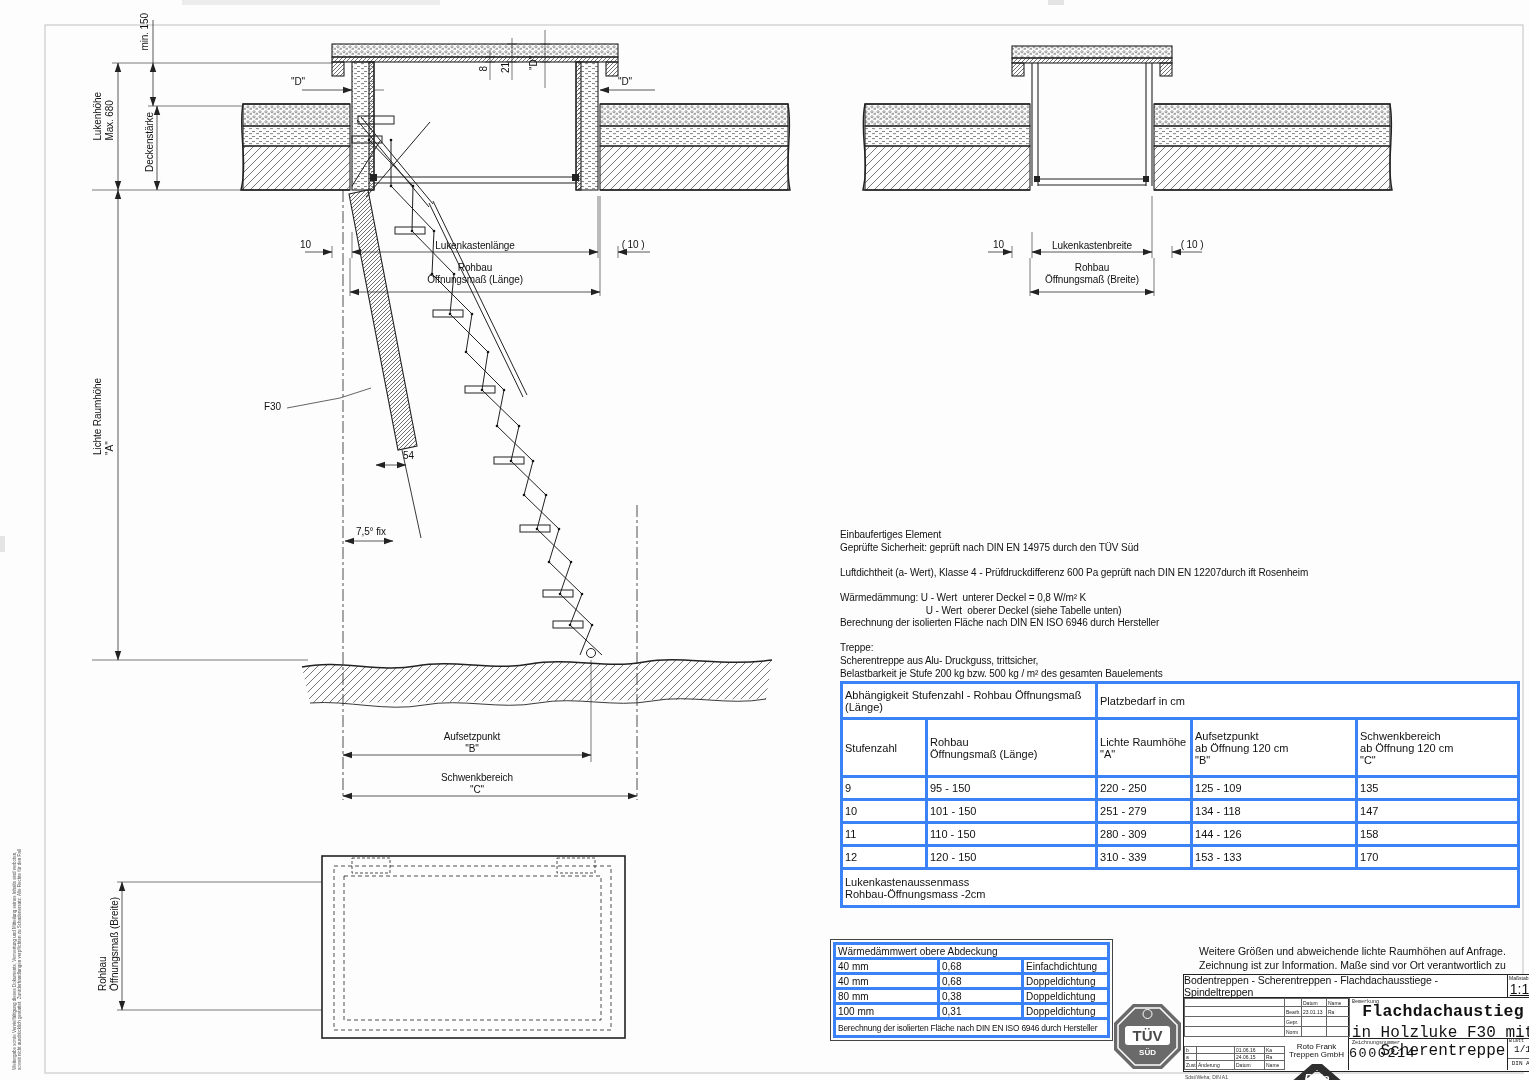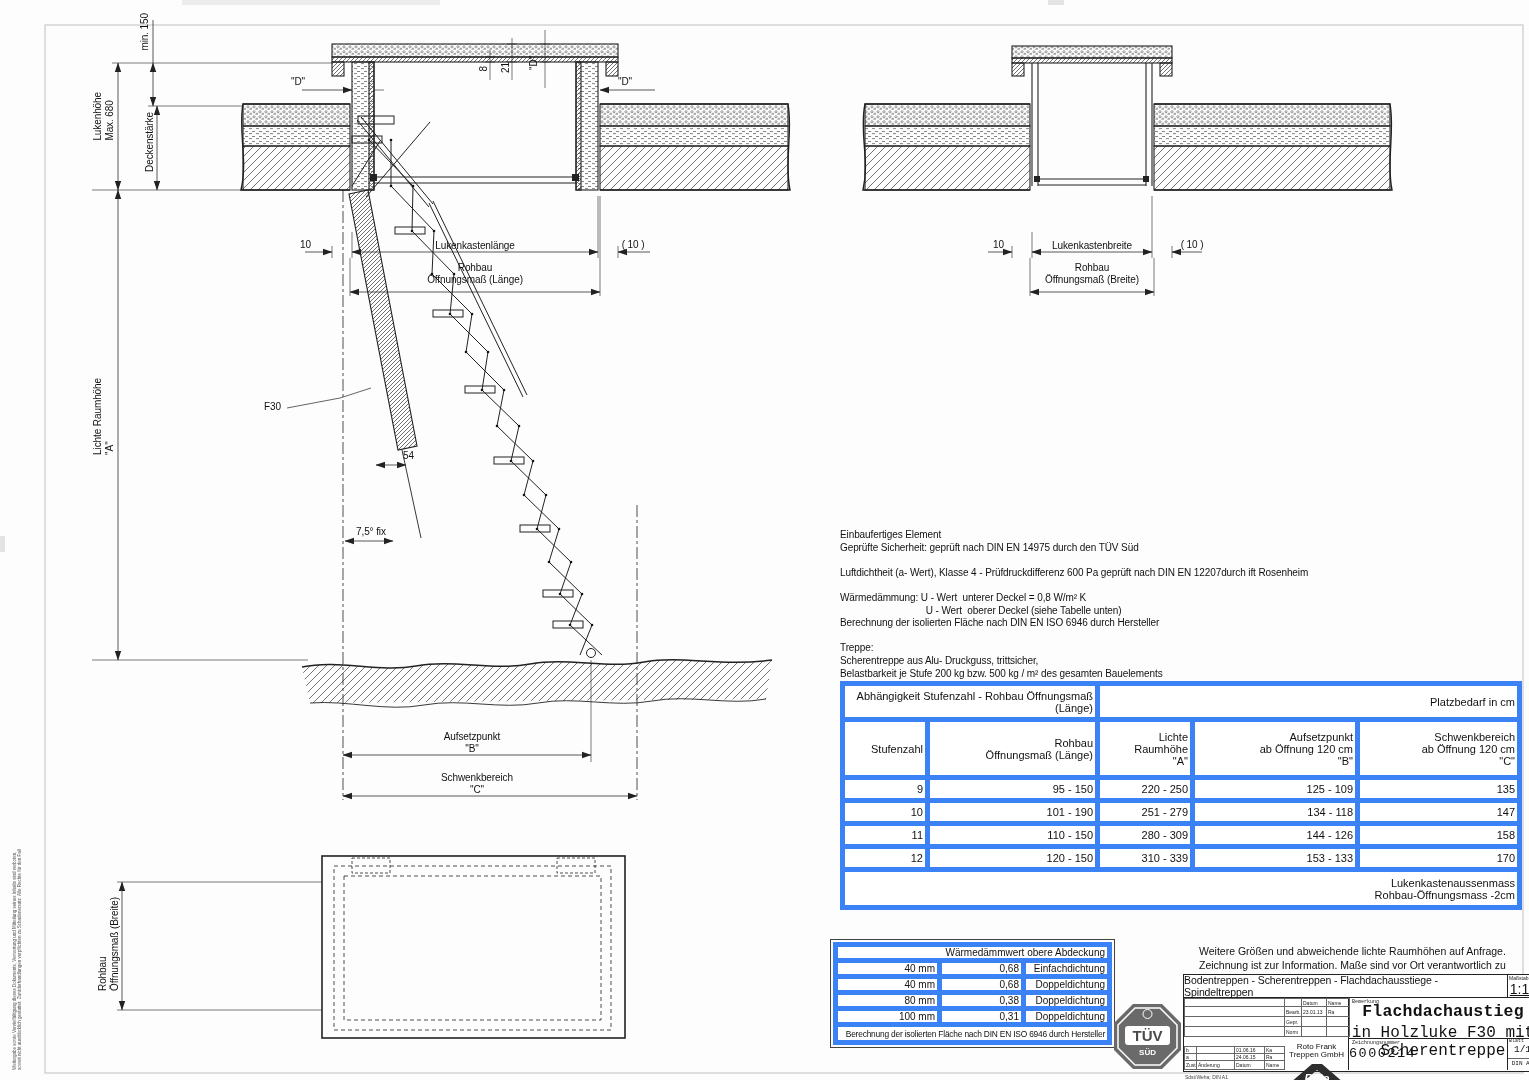--- a/index.html
+++ b/index.html
@@ -14,21 +14,21 @@
   .vtext { position:absolute; writing-mode:vertical-rl; transform:rotate(180deg);
            font-size:10px; line-height:11.5px; color:#111; white-space:pre-line;
            letter-spacing:-0.1px; }
   #notes { position:absolute; left:840px; top:529px; width:470px;
            font-size:10px; line-height:12.6px; white-space:pre; letter-spacing:-0.1px; }
   #fine-print { position:absolute; left:12px; top:845px; width:10px; height:225px;
                 writing-mode:vertical-rl; transform:rotate(180deg);
                 font-size:4.5px; line-height:5px; color:#555; overflow:hidden; }
   
   .dtable { position:absolute; border-collapse:collapse; table-layout:fixed; background:#fff; }
-  .dtable td, .dtable th { border:5px solid #3b82f6; font-weight:normal; text-align:right;
+  .dtable td, .dtable th { border:3px solid #3b82f6; font-weight:normal; text-align:left;
             vertical-align:middle; padding:0 2px; white-space:pre-line; }
   #main-table { left:840px; top:681px; width:677px; font-size:11px; border:2px solid #222; }
   #main-table tbody tr { height:23px; }
   #ins-table { left:833px; top:942px; width:274px; font-size:10px;
                border:1.5px solid #222; outline:1px solid #444; outline-offset:2px; }
   #ins-table tbody tr { height:15px; }
   #ins-table tfoot td { font-size:8.4px; letter-spacing:-0.2px; }
   
   #tblock { position:absolute; left:1183px; top:974px; width:355px; height:98px;
             border:1.5px solid #222; box-sizing:border-box; background:#fff; }
@@ -388,21 +388,21 @@
   <tbody>
       <tr>
         <td>9</td>
         <td>95 - 150</td>
         <td>220 - 250</td>
         <td>125 - 109</td>
         <td>135</td>
       </tr>
       <tr>
         <td>10</td>
-        <td>101 - 190</td>
+        <td>101 - 150</td>
         <td>251 - 279</td>
         <td>134 - 118</td>
         <td>147</td>
       </tr>
       <tr>
         <td>11</td>
         <td>110 - 150</td>
         <td>280 - 309</td>
         <td>144 - 126</td>
         <td>158</td>

